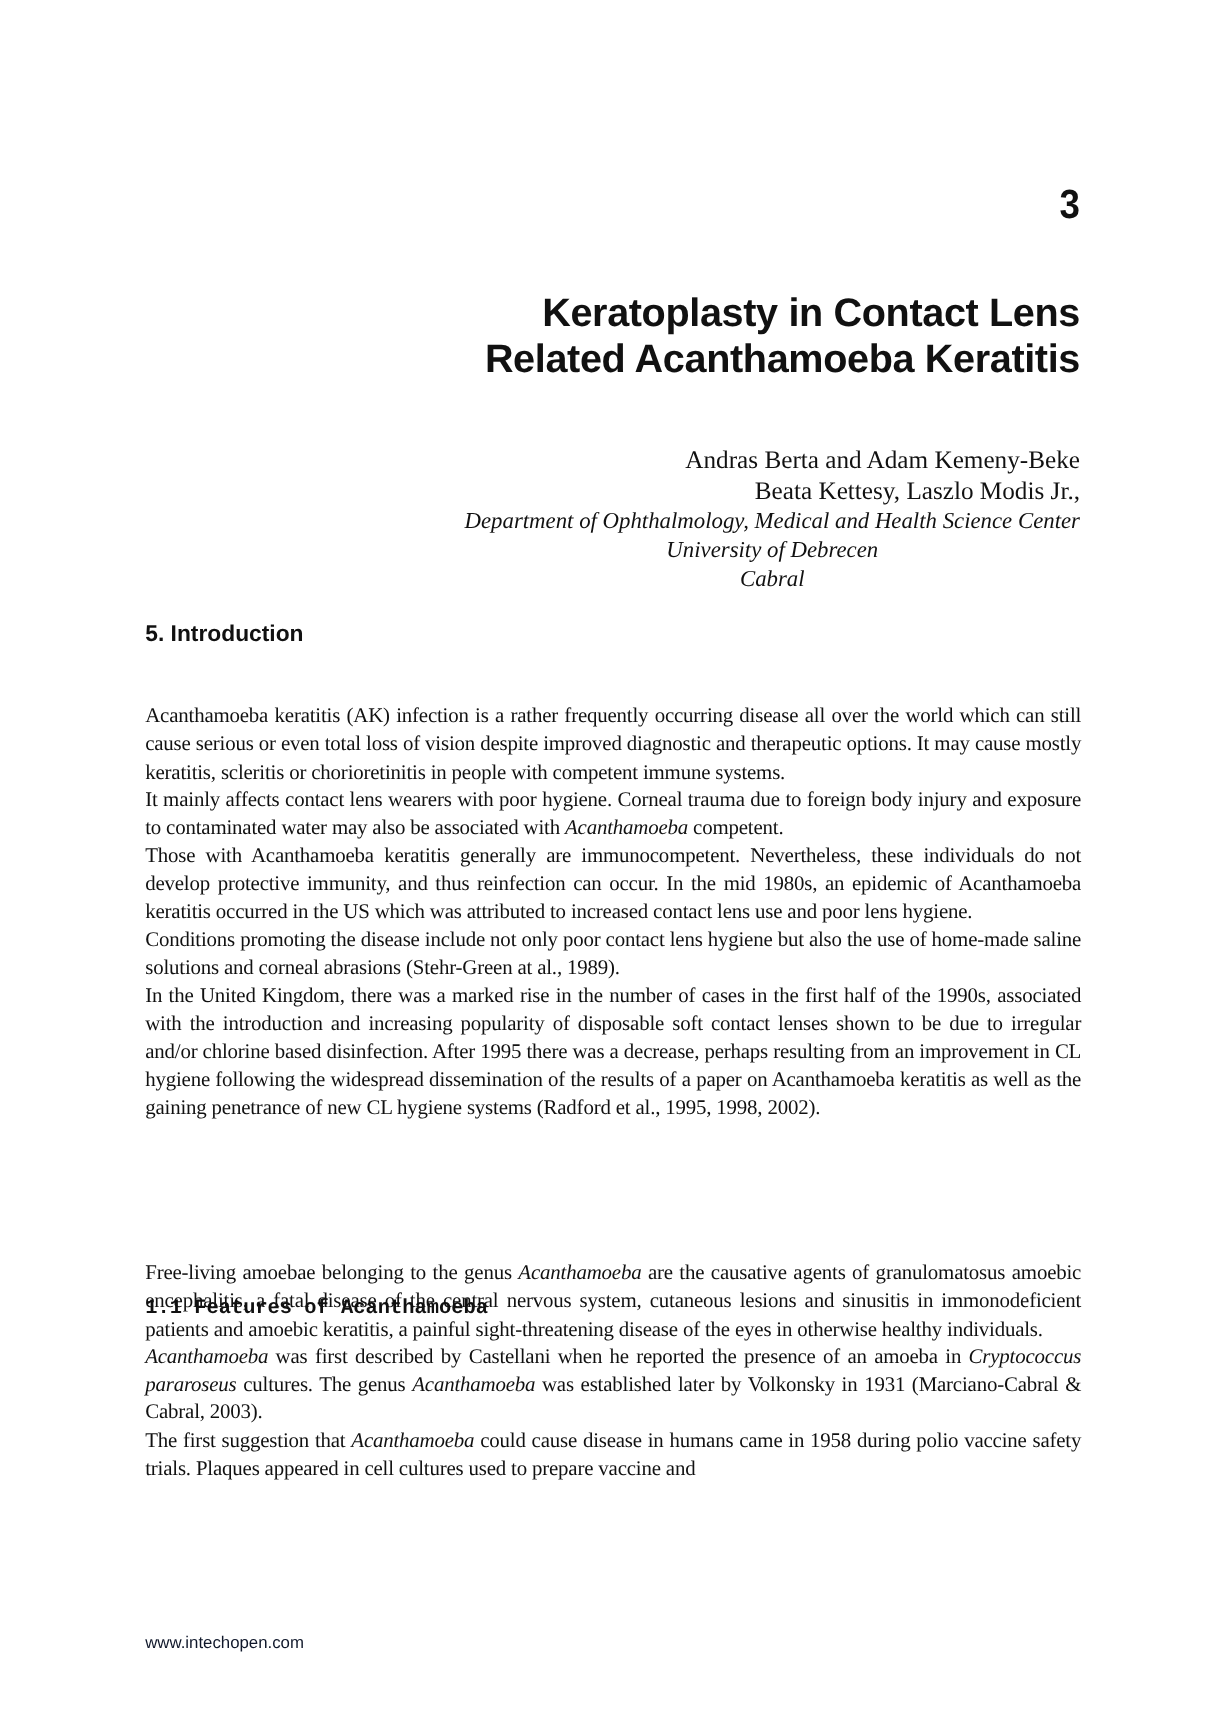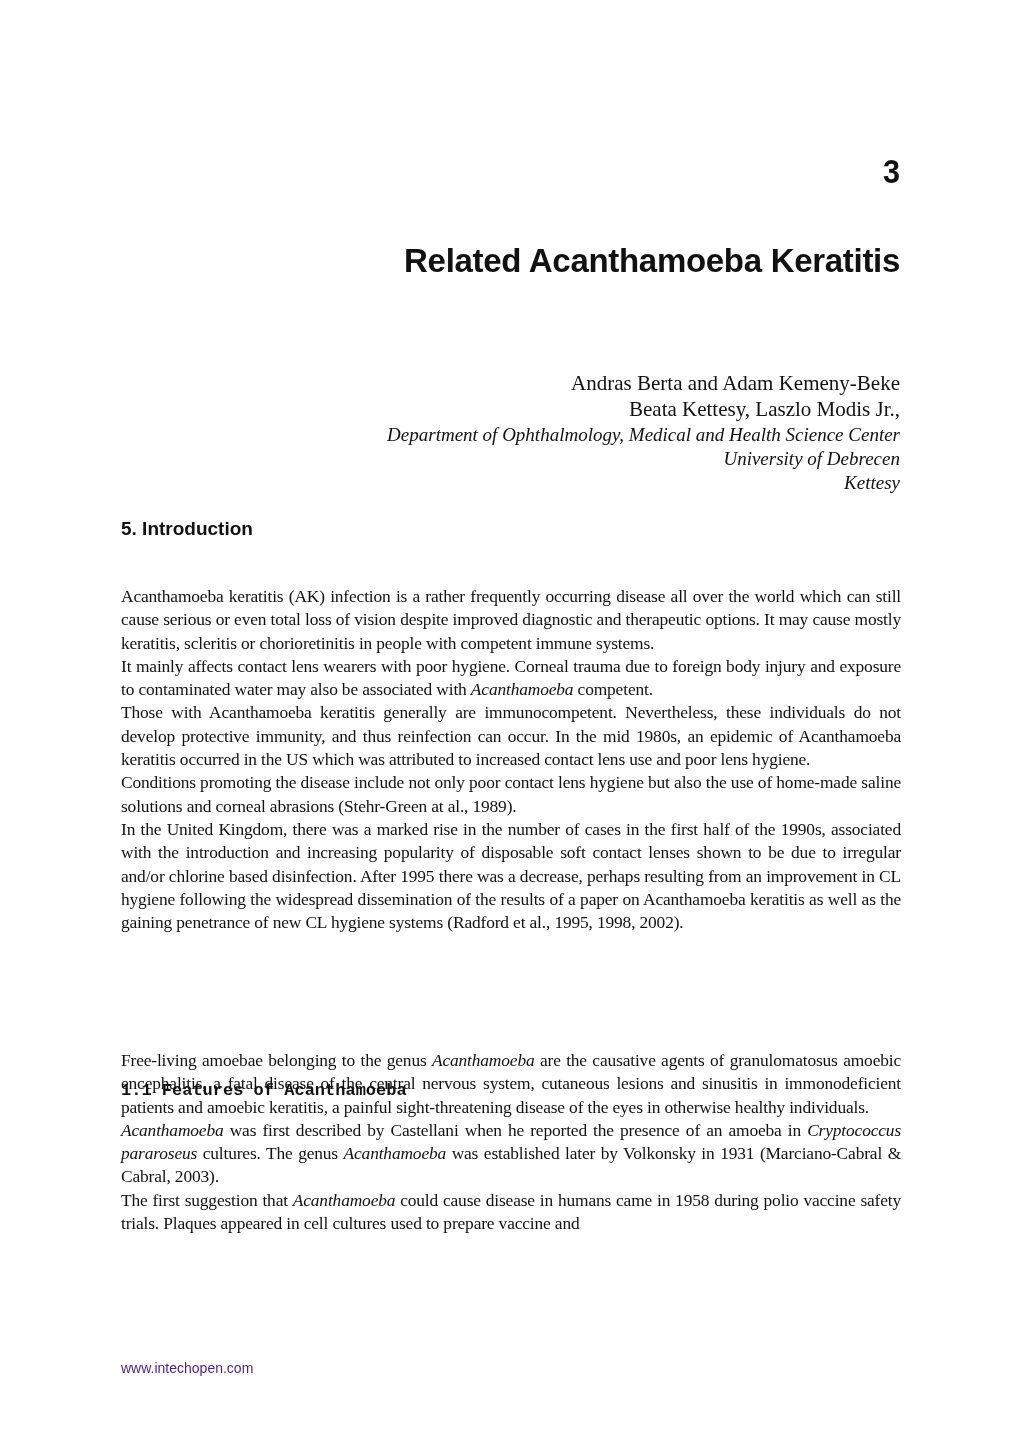--- a/index.html
+++ b/index.html
@@ -13,63 +13,64 @@
     .title {
       position: absolute; right: 121px; top: 242px; text-align: right;
       font-family: "Liberation Sans", sans-serif; font-weight: bold; font-size: 33px; line-height: 38px;
       letter-spacing: -0.3px;
     }
     .authors {
       position: absolute; right: 121px; top: 370px; text-align: right;
       font-family: "Liberation Serif", serif; font-size: 21px; line-height: 26px;
     }
     .affil {
-      position: absolute; right: 121px; top: 423px; text-align: right;
+      position: absolute; right: 121px; top: 423px; text-align: center;
       font-family: "Liberation Serif", serif; font-style: italic; font-size: 19px; line-height: 24px;
     }
     .h1 {
       position: absolute; left: 121px; top: 518px;
       font-family: "Liberation Sans", sans-serif; font-weight: bold; font-size: 19px;
     }
     .h2 {
       position: absolute; left: 121px; top: 1081px;
       font-family: Liberation Mono, monospace; font-weight: bold; font-size: 17px;
     }
     .body-text {
       position: absolute; left: 121px; width: 780px;
       font-family: "Liberation Serif", serif; font-size: 17.4px; line-height: 23.3px;
       text-align: justify; letter-spacing: -0.15px;
     }
     .body-text p { margin: 0; }
     .body-text .i { font-style: italic; }
     .footer {
       position: absolute; left: 121px; top: 1360px;
-      font-family: "Liberation Sans", sans-serif; font-size: 14px; color: #4c1d95;
+      font-family: "Liberation Sans", sans-serif; font-size: 14px; color: #0f172a;
     }
   </style>
 </head>
 <body>
 
 <div class="page">
 
   <div class="chapter-number">3</div>
 
   <div class="title">
+    <div>Keratoplasty in Contact Lens</div>
     <div>Related Acanthamoeba Keratitis</div>
   </div>
 
   <div class="authors">
     <div>Andras Berta and Adam Kemeny-Beke</div>
     <div>Beata Kettesy, Laszlo Modis Jr.,</div>
   </div>
 
   <div class="affil">
     <div>Department of Ophthalmology, Medical and Health Science Center</div>
     <div>University of Debrecen</div>
-    <div>Kettesy</div>
+    <div>Cabral</div>
   </div>
 
   <div class="h1">5. Introduction</div>
 
   <div class="body-text" style="top:557px;margin-top:28px;">
     <p>Acanthamoeba keratitis (AK) infection is a rather frequently occurring disease all over the world which can still cause serious or even total loss of vision despite improved diagnostic and therapeutic options. It may cause mostly keratitis, scleritis or chorioretinitis in people with competent immune systems.</p>
     <p><span>It mainly affects contact lens wearers with poor hygiene. Corneal trauma due to foreign body injury and exposure to contaminated water may also be associated with </span><span class="i">Acanthamoeba</span><span> competent.</span></p>
     <p>Those with Acanthamoeba keratitis generally are immunocompetent. Nevertheless, these individuals do not develop protective immunity, and thus reinfection can occur. In the mid 1980s, an epidemic of Acanthamoeba keratitis occurred in the US which was attributed to increased contact lens use and poor lens hygiene.</p>
     <p>Conditions promoting the disease include not only poor contact lens hygiene but also the use of home-made saline solutions and corneal abrasions (Stehr-Green at al., 1989).</p>
     <p>In the United Kingdom, there was a marked rise in the number of cases in the first half of the 1990s, associated with the introduction and increasing popularity of disposable soft contact lenses shown to be due to irregular and/or chlorine based disinfection. After 1995 there was a decrease, perhaps resulting from an improvement in CL hygiene following the widespread dissemination of the results of a paper on Acanthamoeba keratitis as well as the gaining penetrance of new CL hygiene systems (Radford et al., 1995, 1998, 2002).</p>

